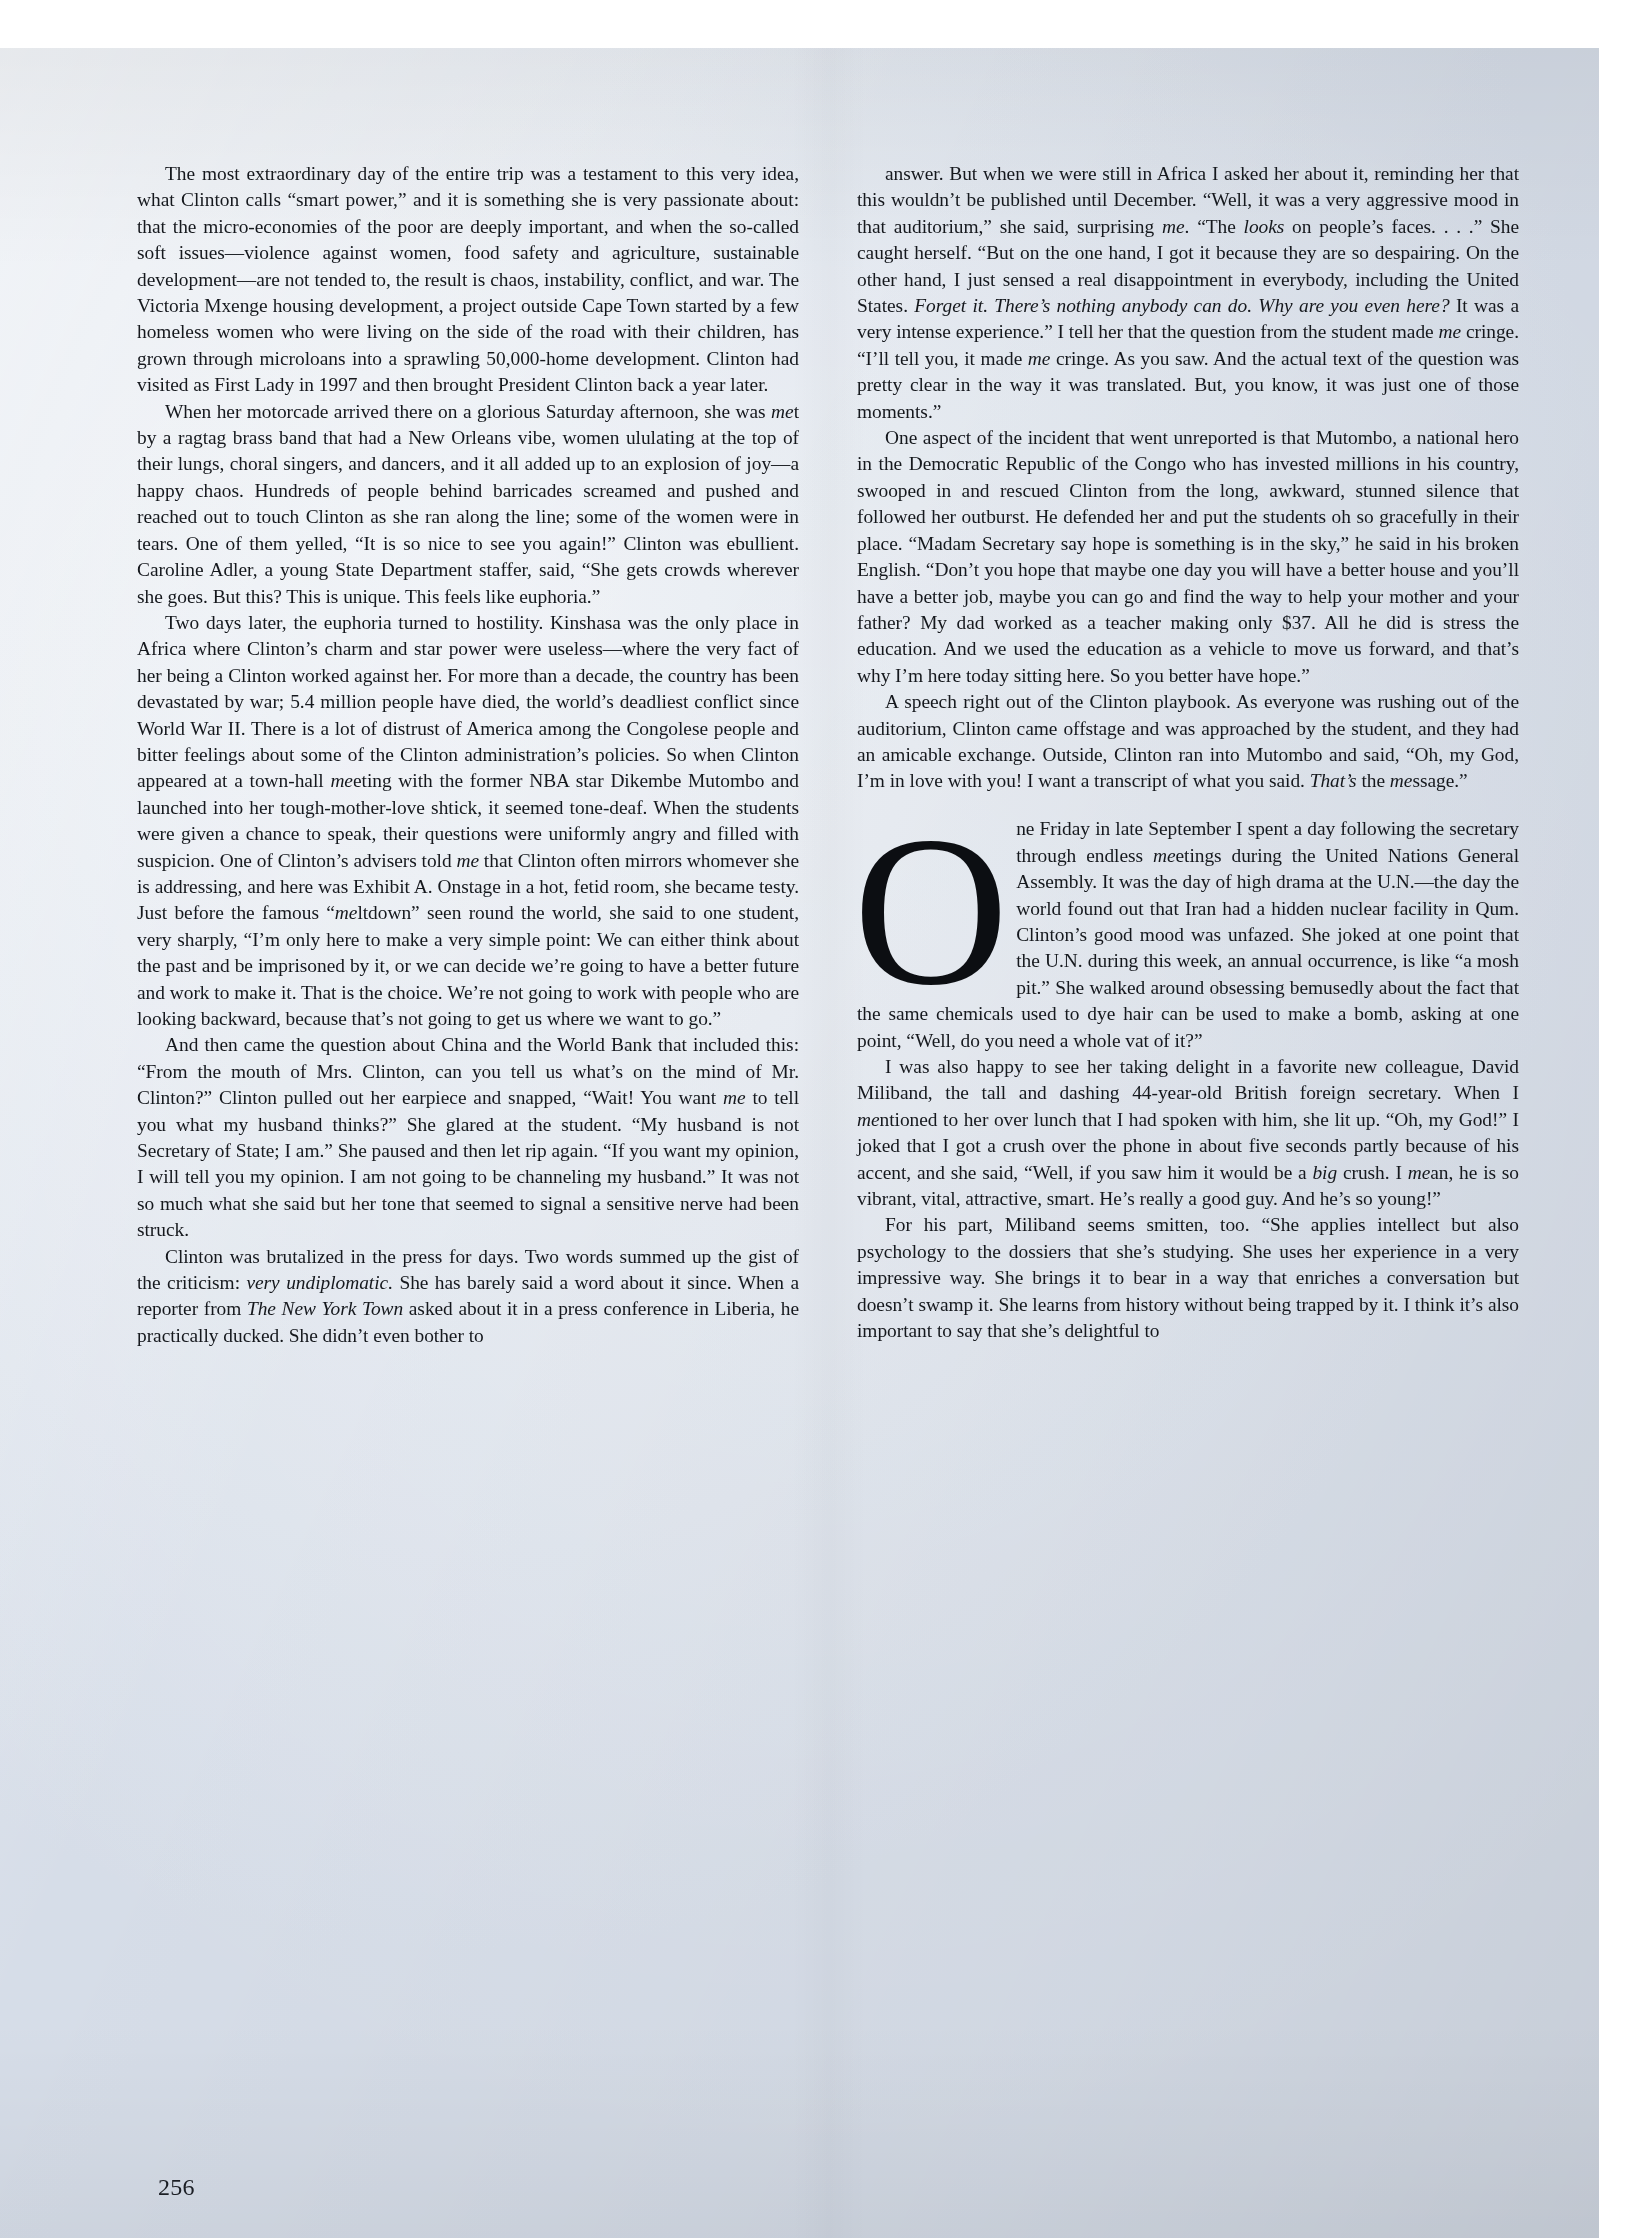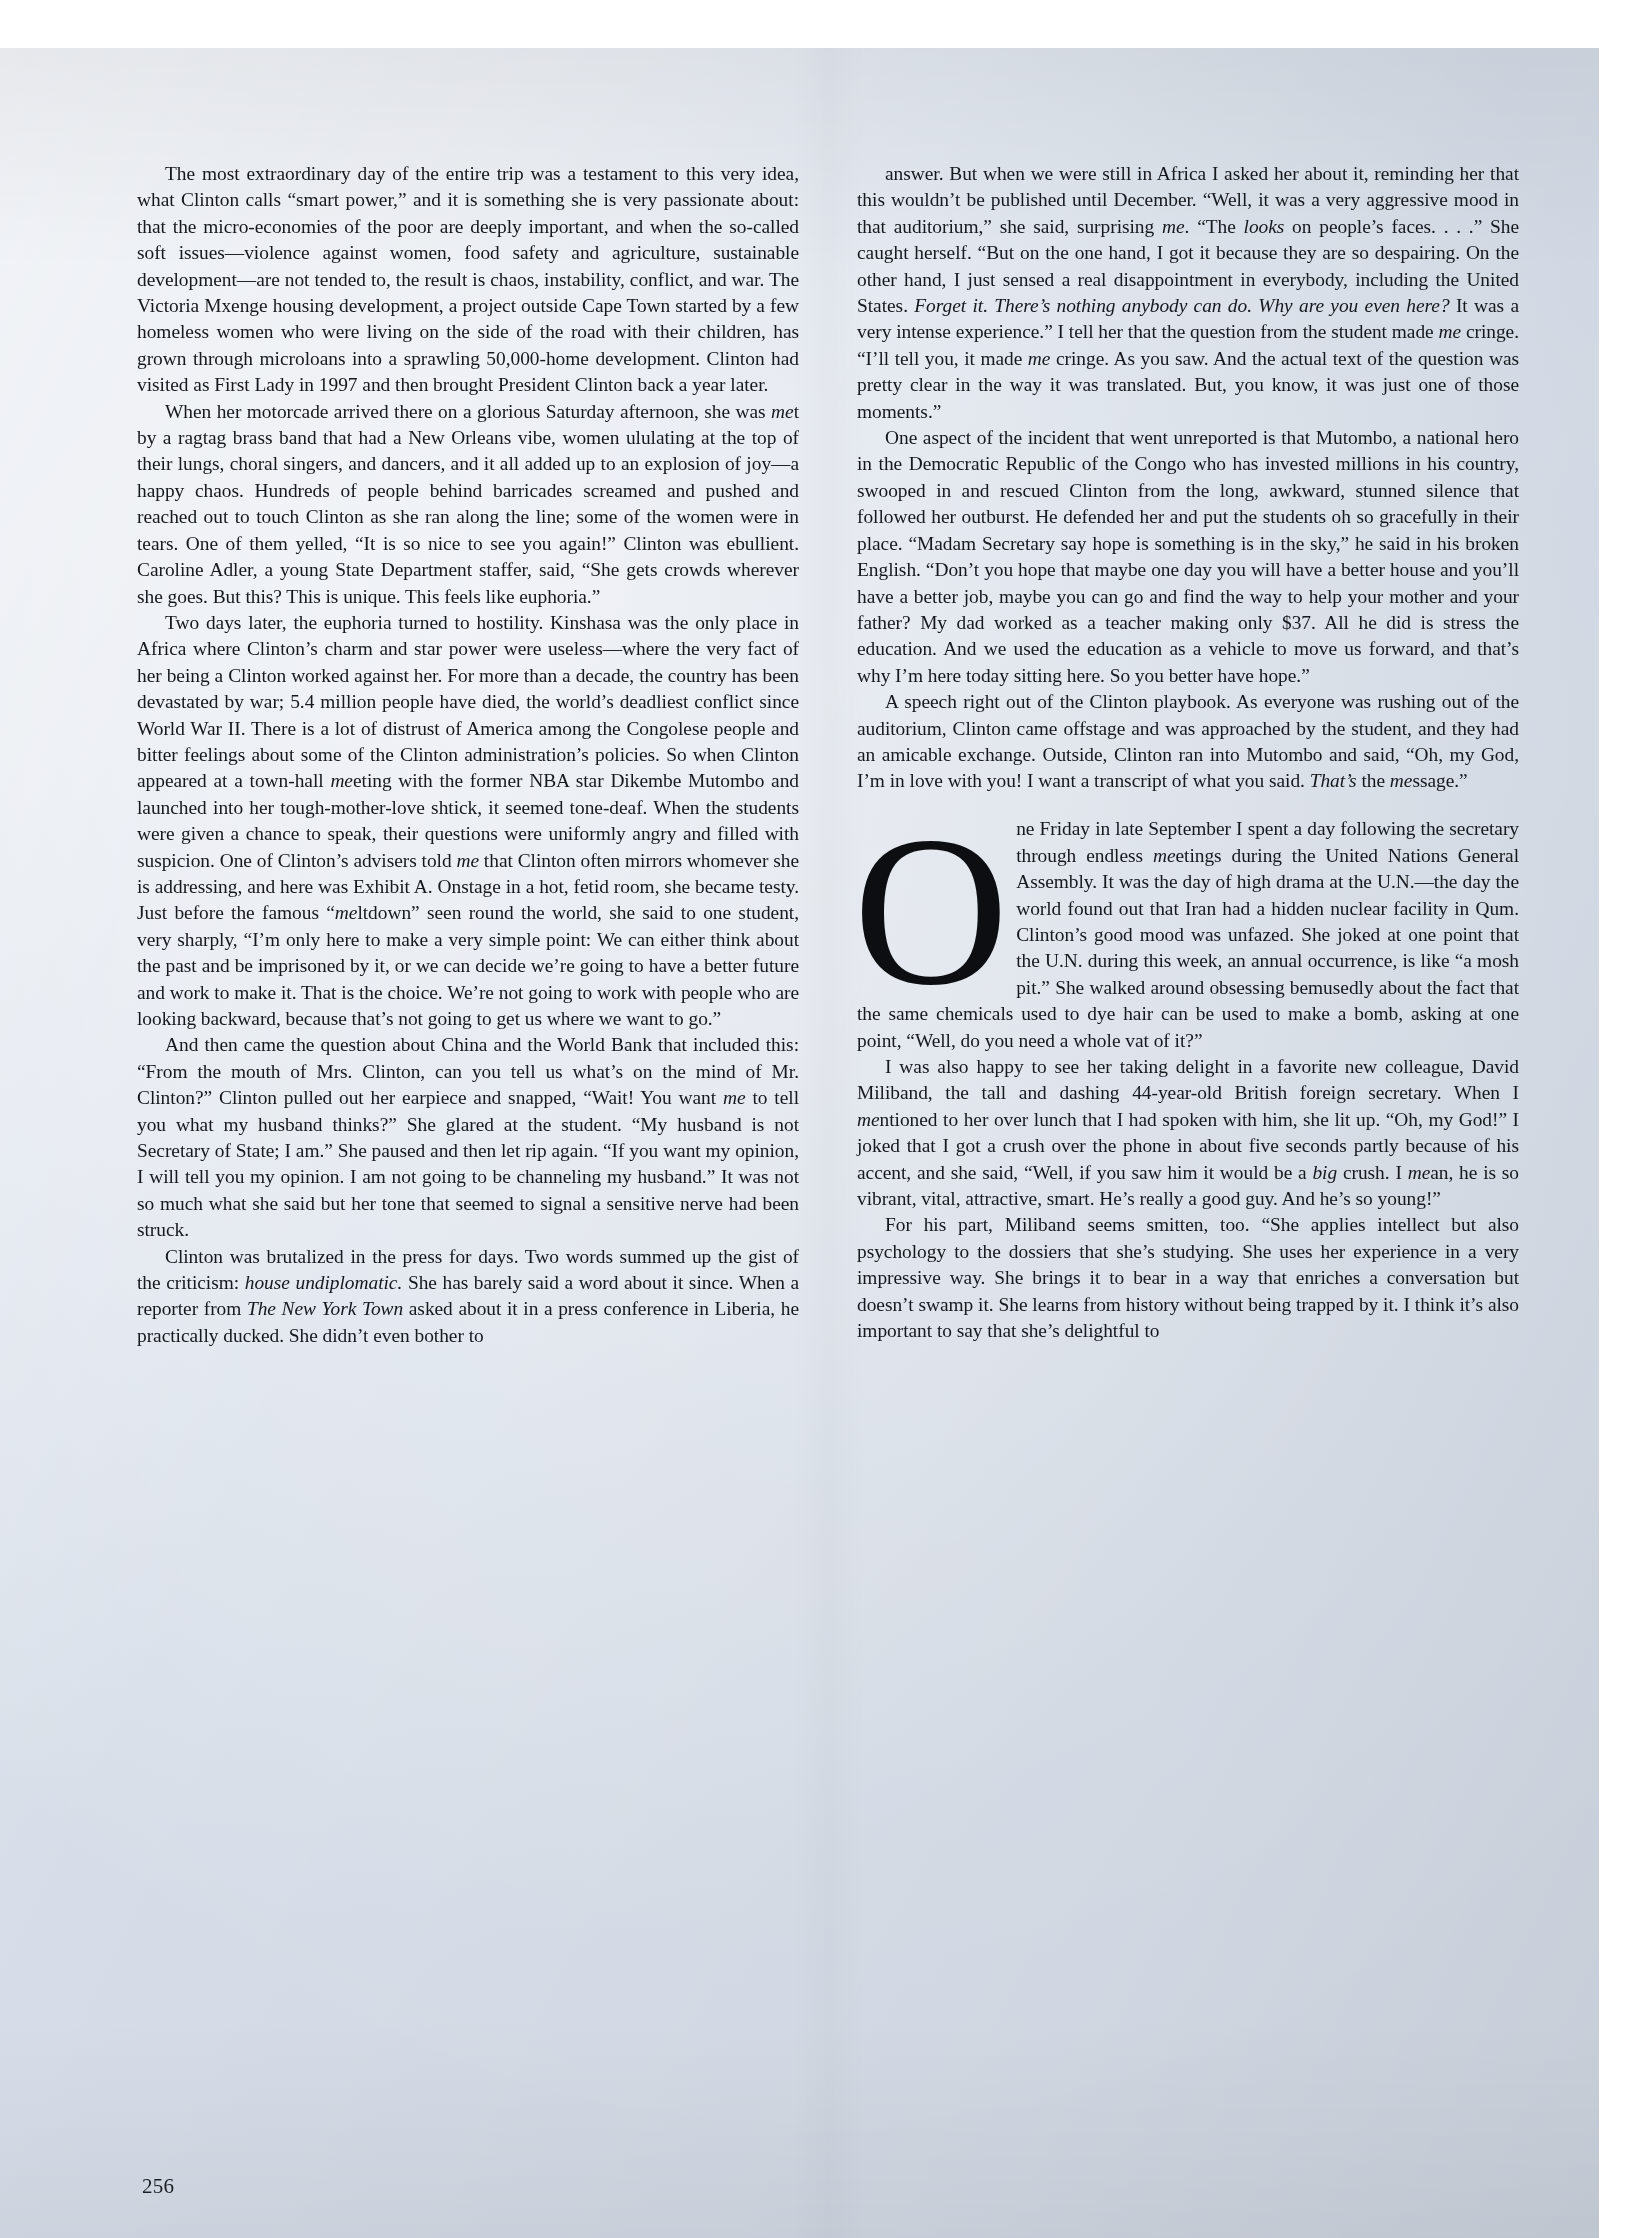--- a/index.html
+++ b/index.html
@@ -84,23 +84,23 @@
     padding: 0;
     font-weight: 400;
     letter-spacing: -2.5px;
   }
   .dropcap-block p {
     text-indent: 0;
   }
 
   .folio {
     position: absolute;
-    left: 142px;
+    left: 158px;
     top: 2126px;
-    font-size: 21px;
+    font-size: 24px;
     color: #1b1e24;
     letter-spacing: 0.3px;
   }
 
   
   .gutter {
     position: absolute;
     left: 791px;
     top: 0;
     width: 76px;
@@ -118,21 +118,21 @@
   <div class="gutter"></div>
 
   <div class="text-layer">
     <div class="columns">
 
       <div class="col">
         <p>The most extraordinary day of the entire trip was a testament to this very idea, what Clinton calls “smart power,” and it is something she is very passionate about: that the micro-economies of the poor are deeply important, and when the so-called soft issues—violence against women, food safety and agriculture, sustainable development—are not tended to, the result is chaos, instability, conflict, and war. The Victoria Mxenge housing development, a project outside Cape Town started by a few homeless women who were living on the side of the road with their children, has grown through microloans into a sprawling 50,000-home development. Clinton had visited as First Lady in 1997 and then brought President Clinton back a year later.</p>
         <p>When her motorcade arrived there on a glorious Saturday afternoon, she was <em>me</em>t by a ragtag brass band that had a New Orleans vibe, women ululating at the top of their lungs, choral singers, and dancers, and it all added up to an explosion of joy—a happy chaos. Hundreds of people behind barricades screamed and pushed and reached out to touch Clinton as she ran along the line; some of the women were in tears. One of them yelled, “It is so nice to see you again!” Clinton was ebullient. Caroline Adler, a young State Department staffer, said, “She gets crowds wherever she goes. But this? This is unique. This feels like euphoria.”</p>
         <p>Two days later, the euphoria turned to hostility. Kinshasa was the only place in Africa where Clinton’s charm and star power were useless—where the very fact of her being a Clinton worked against her. For more than a decade, the country has been devastated by war; 5.4 million people have died, the world’s deadliest conflict since World War II. There is a lot of distrust of America among the Congolese people and bitter feelings about some of the Clinton administration’s policies. So when Clinton appeared at a town-hall <em>me</em>eting with the former NBA star Dikembe Mutombo and launched into her tough-mother-love shtick, it seemed tone-deaf. When the students were given a chance to speak, their questions were uniformly angry and filled with suspicion. One of Clinton’s advisers told <em>me</em> that Clinton often mirrors whomever she is addressing, and here was Exhibit A. Onstage in a hot, fetid room, she became testy. Just before the famous “<em>me</em>ltdown” seen round the world, she said to one student, very sharply, “I’m only here to make a very simple point: We can either think about the past and be imprisoned by it, or we can decide we’re going to have a better future and work to make it. That is the choice. We’re not going to work with people who are looking backward, because that’s not going to get us where we want to go.”</p>
         <p>And then came the question about China and the World Bank that included this: “From the mouth of Mrs. Clinton, can you tell us what’s on the mind of Mr. Clinton?” Clinton pulled out her earpiece and snapped, “Wait! You want <em>me</em> to tell you what my husband thinks?” She glared at the student. “My husband is not Secretary of State; I am.” She paused and then let rip again. “If you want my opinion, I will tell you my opinion. I am not going to be channeling my husband.” It was not so much what she said but her tone that seemed to signal a sensitive nerve had been struck.</p>
-        <p>Clinton was brutalized in the press for days. Two words summed up the gist of the criticism: <em>house undiplomatic.</em> She has barely said a word about it since. When a reporter from <em>The New York Town</em> asked about it in a press conference in Liberia, he practically ducked. She didn’t even bother to</p>
+        <p>Clinton was brutalized in the press for days. Two words summed up the gist of the criticism: <em>very undiplomatic.</em> She has barely said a word about it since. When a reporter from <em>The New York Town</em> asked about it in a press conference in Liberia, he practically ducked. She didn’t even bother to</p>
       </div>
 
       <div class="col">
         <p>answer. But when we were still in Africa I asked her about it, reminding her that this wouldn’t be published until December. “Well, it was a very aggressive mood in that auditorium,” she said, surprising <em>me</em>. “The <em>looks</em> on people’s faces. . . .” She caught herself. “But on the one hand, I got it because they are so despairing. On the other hand, I just sensed a real disappointment in everybody, including the United States. <em>Forget it. There’s nothing anybody can do. Why are you even here?</em> It was a very intense experience.” I tell her that the question from the student made <em>me</em> cringe. “I’ll tell you, it made <em>me</em> cringe. As you saw. And the actual text of the question was pretty clear in the way it was translated. But, you know, it was just one of those moments.”</p>
         <p>One aspect of the incident that went unreported is that Mutombo, a national hero in the Democratic Republic of the Congo who has invested millions in his country, swooped in and rescued Clinton from the long, awkward, stunned silence that followed her outburst. He defended her and put the students oh so gracefully in their place. “Madam Secretary say hope is something is in the sky,” he said in his broken English. “Don’t you hope that maybe one day you will have a better house and you’ll have a better job, maybe you can go and find the way to help your mother and your father? My dad worked as a teacher making only $37. All he did is stress the education. And we used the education as a vehicle to move us forward, and that’s why I’m here today sitting here. So you better have hope.”</p>
         <p>A speech right out of the Clinton playbook. As everyone was rushing out of the auditorium, Clinton came offstage and was approached by the student, and they had an amicable exchange. Outside, Clinton ran into Mutombo and said, “Oh, my God, I’m in love with you! I want a transcript of what you said. <em>That’s</em> the <em>me</em>ssage.”</p>
 
         <div class="dropcap-block">
           <span class="dropcap">O</span>
           <p>ne Friday in late September I spent a day following the secretary through endless <em>me</em>etings during the United Nations General Assembly. It was the day of high drama at the U.N.—the day the world found out that Iran had a hidden nuclear facility in Qum. Clinton’s good mood was unfazed. She joked at one point that the U.N. during this week, an annual occurrence, is like “a mosh pit.” She walked around obsessing bemusedly about the fact that the same chemicals used to dye hair can be used to make a bomb, asking at one point, “Well, do you need a whole vat of it?”</p>

